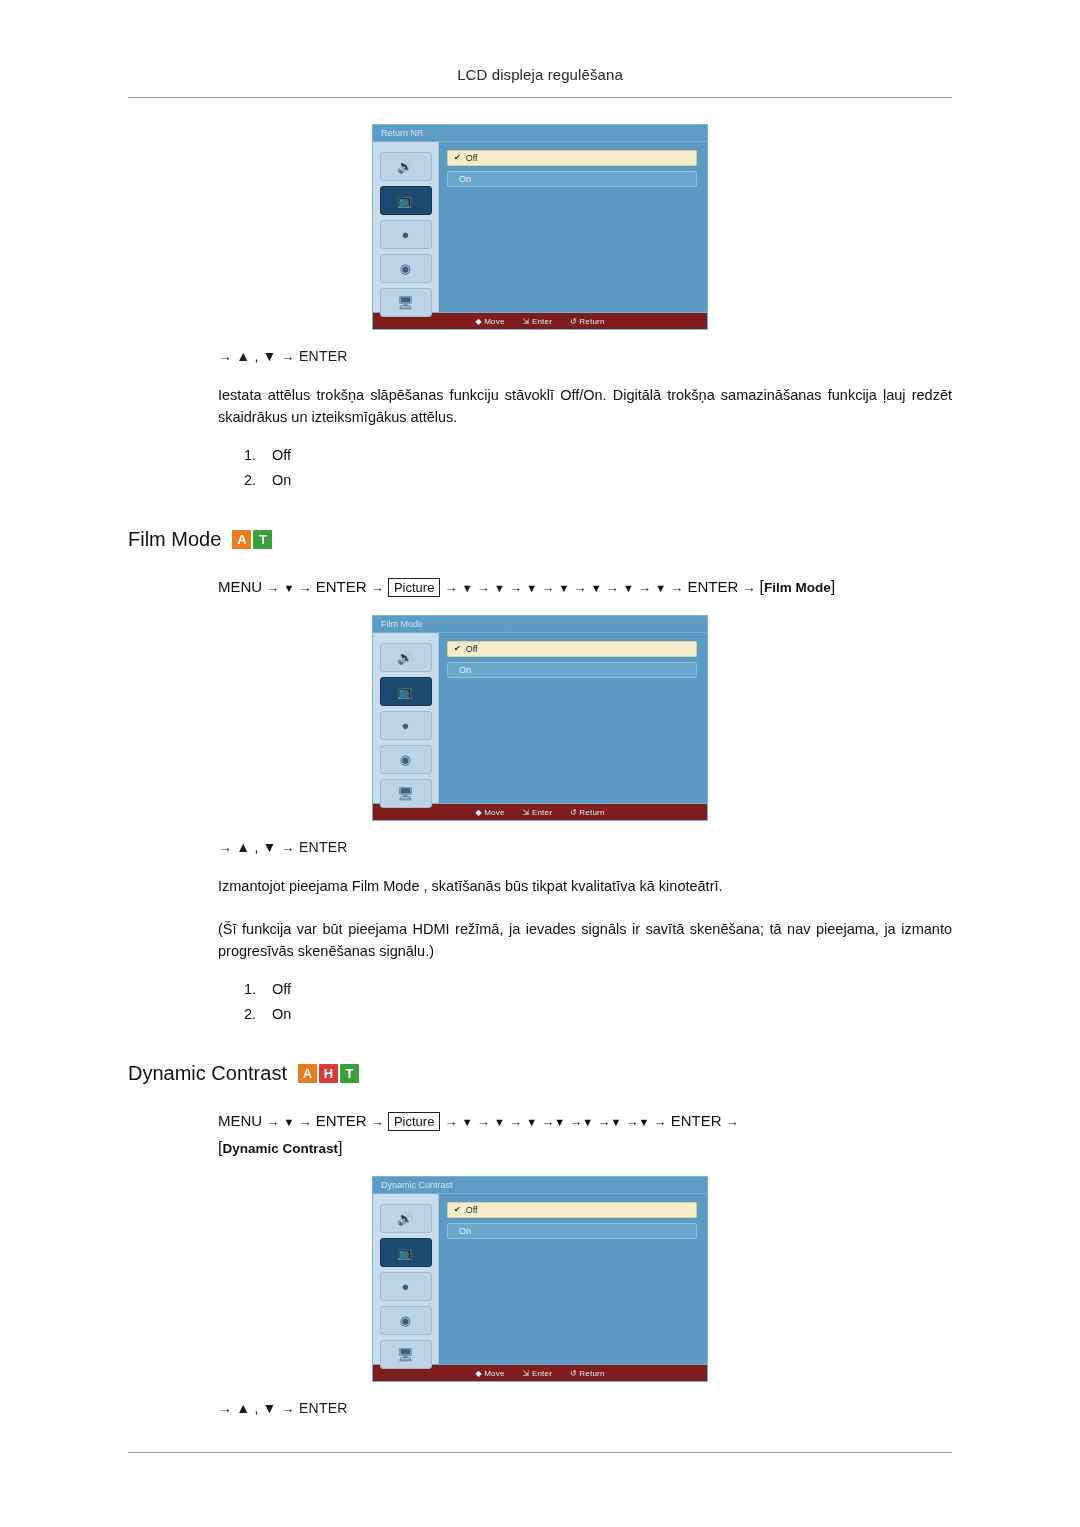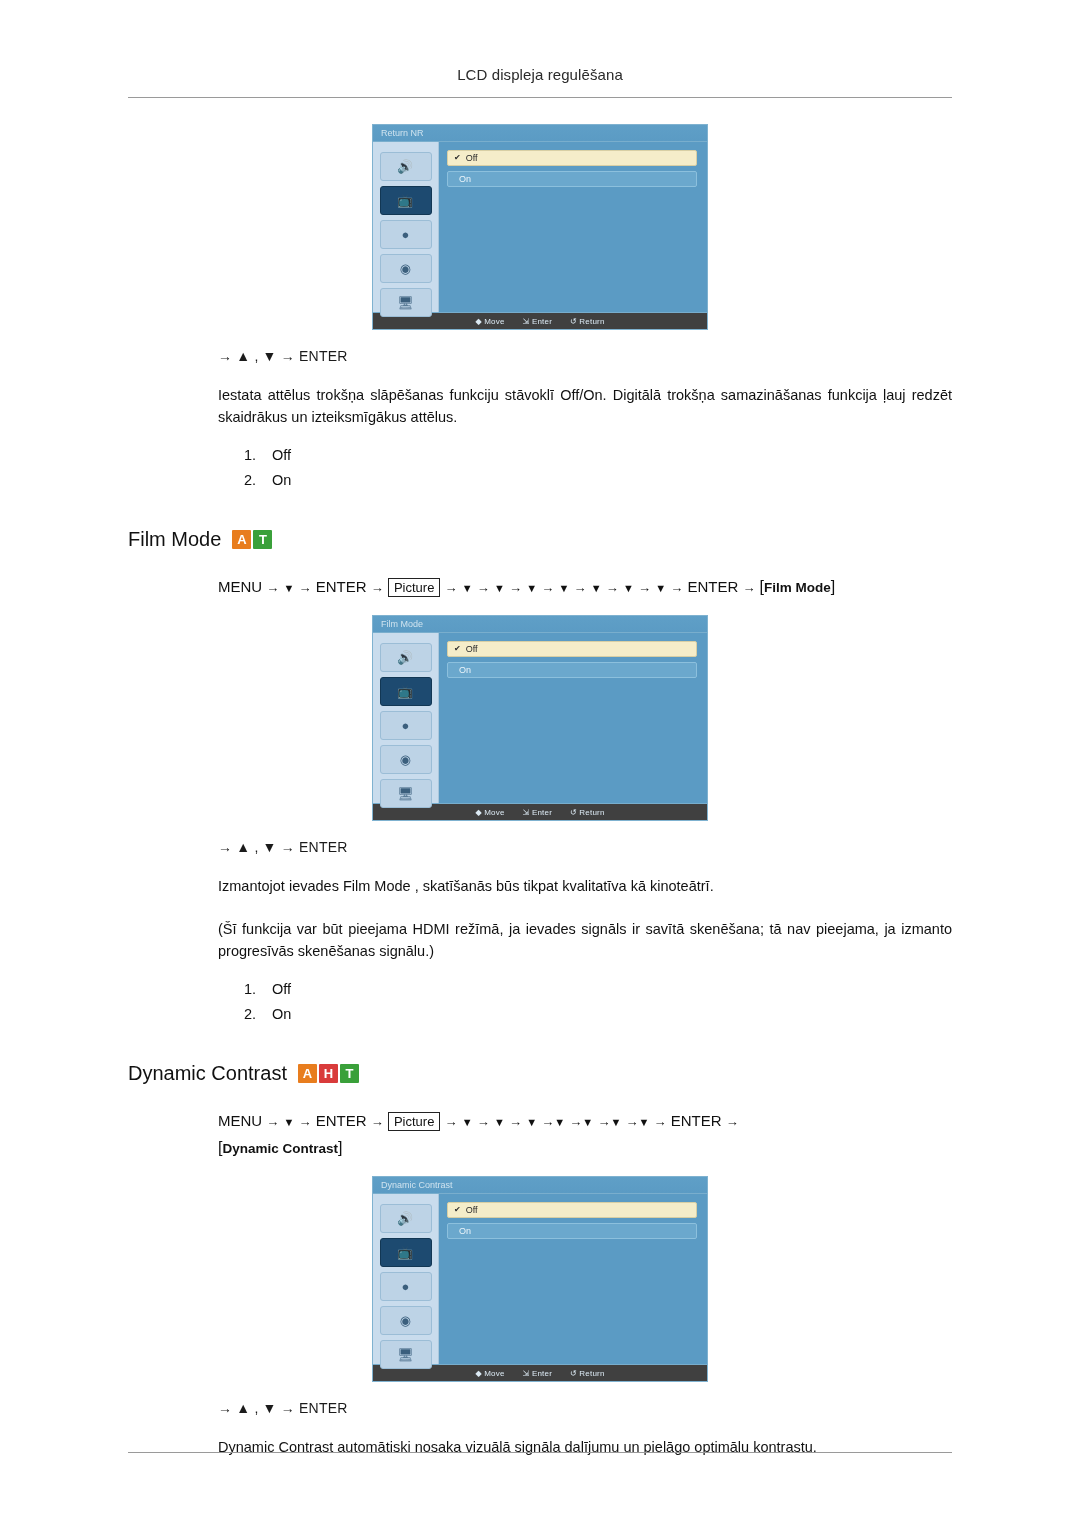--- a/index.html
+++ b/index.html
@@ -116,21 +116,21 @@
   .osd-item.plain {
     background: #6ba8cd;
     border: 1px solid #8cc0dd;
     color: #eaf4fa;
   }
   .chk {
     font-size: 8px;
   }
   .osd-footer {
     height: 16px;
-    background: #404040;
+    background: #7f1d1d;
     border-top: 1px solid #77adcd;
     display: flex;
     align-items: center;
     justify-content: center;
     gap: 18px;
     font-size: 8px;
     color: #dceaf4;
   }
   .osd-footer span.k { letter-spacing: .2px; }
 
@@ -296,21 +296,21 @@
     <div class="osd-footer">
       <span class="k">◆ <span>Move</span></span>
       <span class="k">⇲ <span>Enter</span></span>
       <span class="k">↺ <span>Return</span></span>
     </div>
   </div>
 
   <div class="keyline">→ ▲ , ▼ → ENTER</div>
 
   <div class="para">
-    <span>Izmantojot ievades  </span><b>Film Mode</b><span> , skatīšanās būs tikpat kvalitatīva kā kinoteātrī.</span>
+    <span>Izmantojot pieejama  </span><b>Film Mode</b><span> , skatīšanās būs tikpat kvalitatīva kā kinoteātrī.</span>
   </div>
 
   <div class="para">(Šī funkcija var būt pieejama HDMI režīmā, ja ievades signāls ir savītā skenēšana; tā nav pieejama, ja izmanto progresīvās skenēšanas signālu.)</div>
 
   <div class="list">
     <div><span class="num">1.</span><span>Off</span></div>
     <div><span class="num">2.</span><span>On</span></div>
   </div>
 
   <h2 class="section">
@@ -364,18 +364,15 @@
     </div>
     <div class="osd-footer">
       <span class="k">◆ <span>Move</span></span>
       <span class="k">⇲ <span>Enter</span></span>
       <span class="k">↺ <span>Return</span></span>
     </div>
   </div>
 
   <div class="keyline">→ ▲ , ▼ → ENTER</div>
 
-  <div class="para">
-    <b>Dynamic Contrast</b><span> automātiski nosaka vizuālā signāla dalījumu un pielāgo optimālu kontrastu.</span>
-  </div>
 
   <hr class="footer-rule">
 </div>
 
 </body></html>

